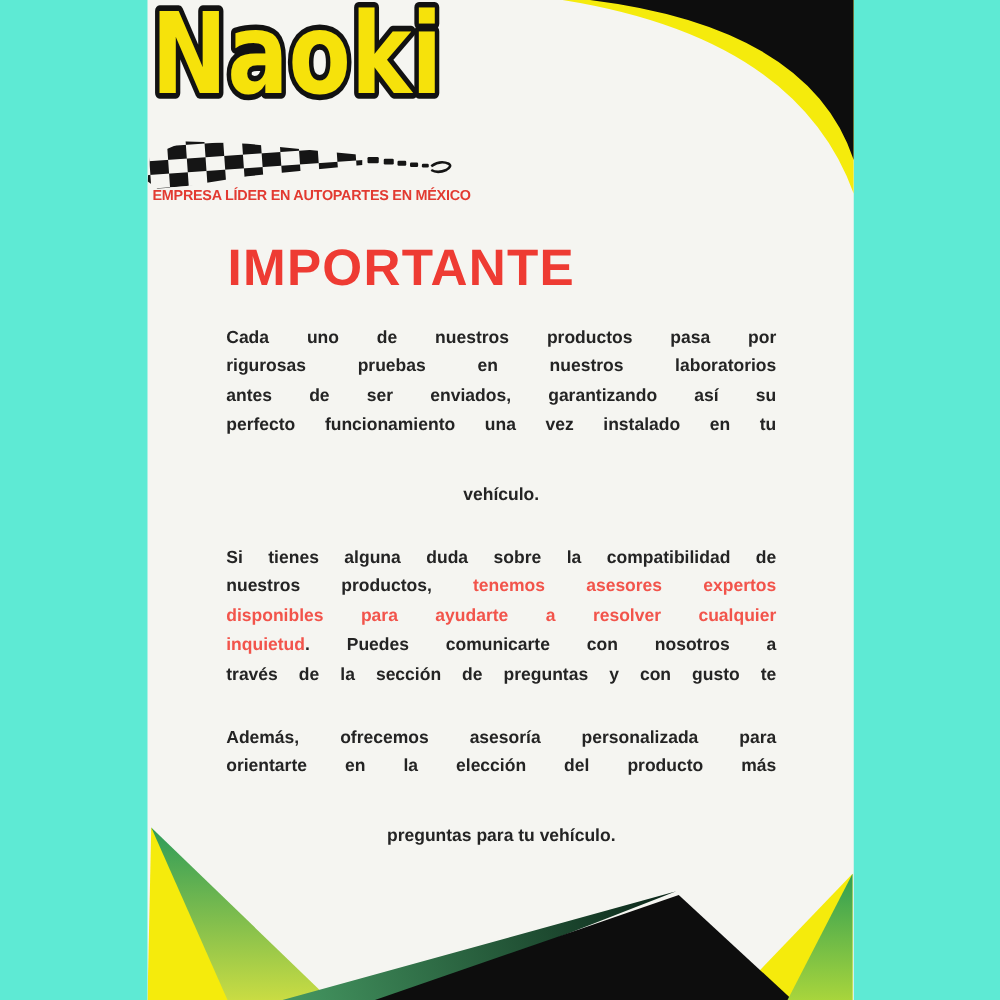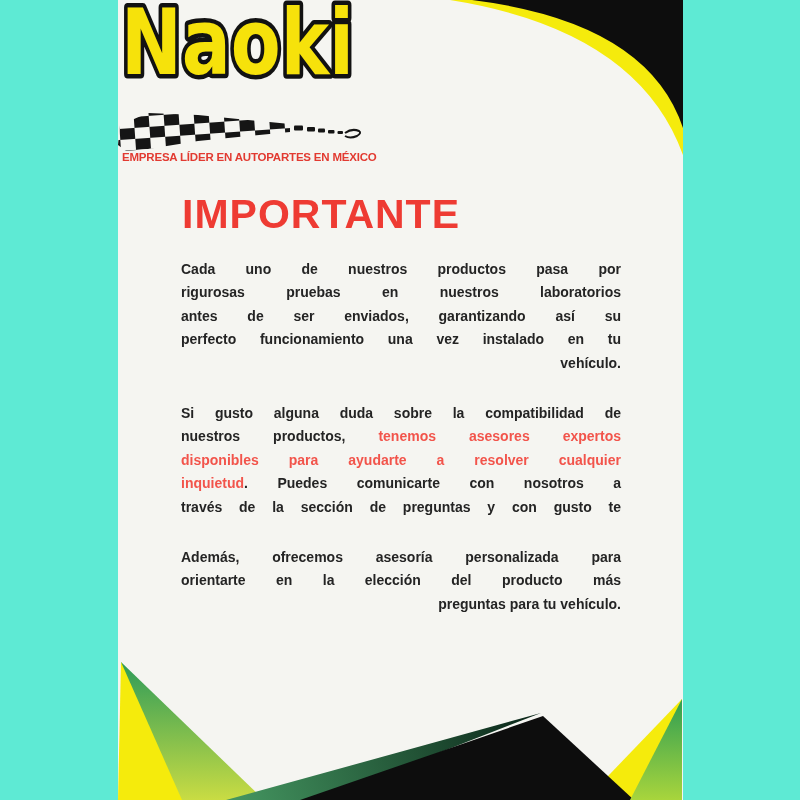--- a/index.html
+++ b/index.html
@@ -21,21 +21,21 @@
              letter-spacing:-0.2px; color:var(--red-tagline,#e23a31); white-space:nowrap;text-align:right; }
 
   .heading { position:absolute; left:64px; top:197px; margin:0; font-size:41px; line-height:34px;
              font-weight:bold; letter-spacing:1px; color:var(--red-heading,#ee3b33); }
 
   .body-text { position:absolute; left:63px; top:258px; width:440px;
                font-size:14px; line-height:23.4px; font-weight:bold;
                color:var(--text-dark,#242424); }
   .para { margin:0 0 27px 0; }
   .jlines { text-align:justify; text-align-last:justify; white-space:pre-line; }
-  .lastline { text-align:right; white-space:pre-line; }
+  .lastline { text-align:center; white-space:pre-line;margin-top:32px; }
   .red { color:var(--red-highlight,#f2544b); }
 </style>
 </head>
 <body>
 
 <div class="canvas">
   <div class="page">
 
     <svg class="corner-tr" viewBox="0 0 565 170">
       <path d="M332,0 L565,0 L565,155 Q520,30 332,0 Z" fill="#f5eb0c"></path>
@@ -77,21 +77,21 @@
     <div class="body-text">
       <div class="para">
         <div class="jlines"><span>Cada uno de nuestros productos pasa por
 rigurosas pruebas en nuestros laboratorios
 antes de ser enviados, garantizando así su
 perfecto funcionamiento una vez instalado en tu</span></div>
         <div class="lastline">vehículo.</div>
       </div>
 
       <div class="para">
-        <div class="jlines"><span>Si gusto alguna duda sobre la compatibilidad de
+        <div class="jlines"><span>Si tienes alguna duda sobre la compatibilidad de
 nuestros productos, </span><span class="red">tenemos asesores expertos
 disponibles para ayudarte a resolver cualquier
 inquietud</span><span>. Puedes comunicarte con nosotros a
 través de la sección de preguntas y con gusto te</span></div>
       </div>
 
       <div class="para">
         <div class="jlines"><span>Además, ofrecemos asesoría personalizada para
 orientarte en la elección del producto más</span></div>
         <div class="lastline">preguntas para tu vehículo.</div>

